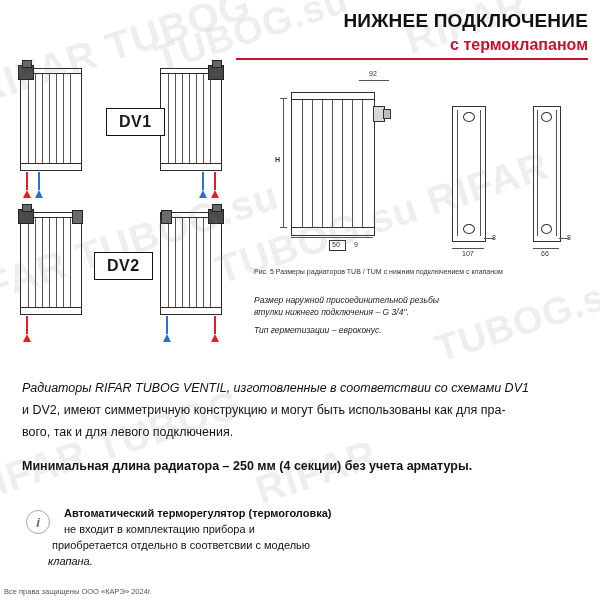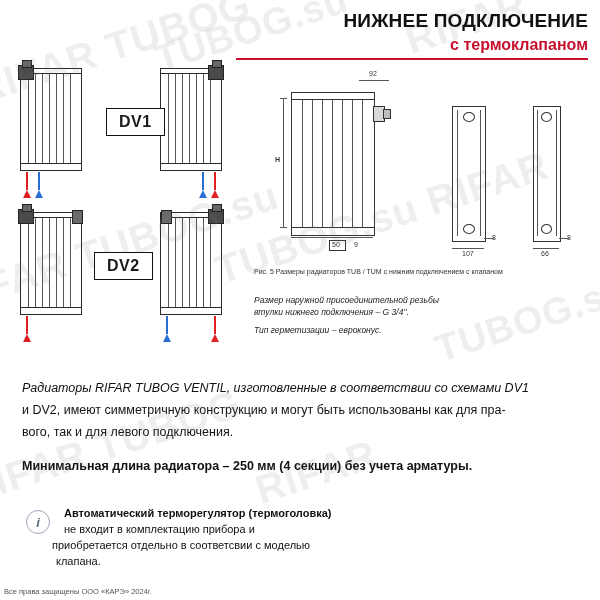--- a/index.html
+++ b/index.html
@@ -291,15 +291,15 @@
 <div class="para" style="left:22px;top:378px;font-style:italic;">Радиаторы RIFAR TUBOG VENTIL, изготовленные в соответствии со схемами DV1</div>
 <div class="para" style="left:22px;top:400px;">и DV2, имеют симметричную конструкцию и могут быть использованы как для пра-</div>
 <div class="para" style="left:22px;top:422px;">вого, так и для левого подключения.</div>
 
 <div class="para bold" style="left:22px;top:456px;">Минимальная длина радиатора – 250 мм (4 секции) без учета арматуры.</div>
 
 <div class="info-circle" style="left:26px;top:510px;">i</div>
 <div class="info-text" style="left:64px;top:505px;font-weight:bold;">Автоматический терморегулятор (термоголовка)</div>
 <div class="info-text" style="left:64px;top:521px;">не входит в комплектацию прибора и</div>
 <div class="info-text" style="left:52px;top:537px;">приобретается отдельно в соответсвии с моделью</div>
-<div class="info-text" style="left:56px;top:553px;">клапана.</div>
+<div class="info-text" style="left:48px;top:553px;font-style:italic;">клапана.</div>
 
 <div class="footer">Все права защищены ООО «КАРЭ» 2024г.</div>
 
 </body></html>

